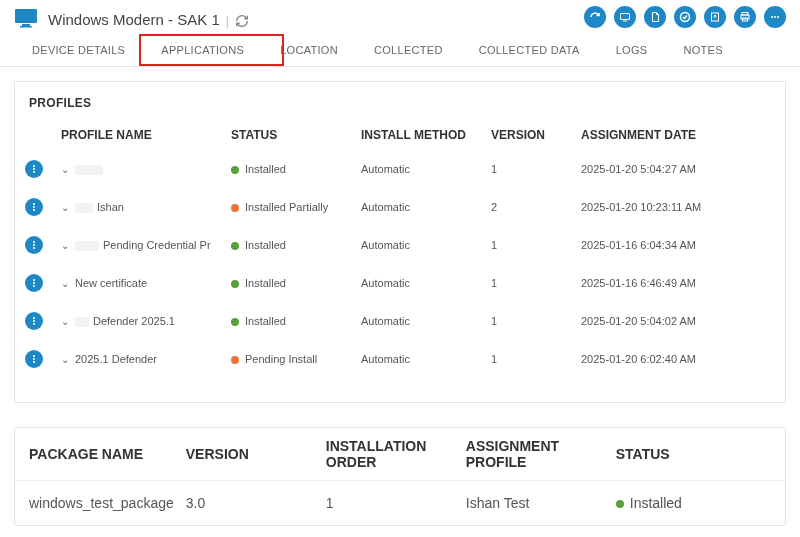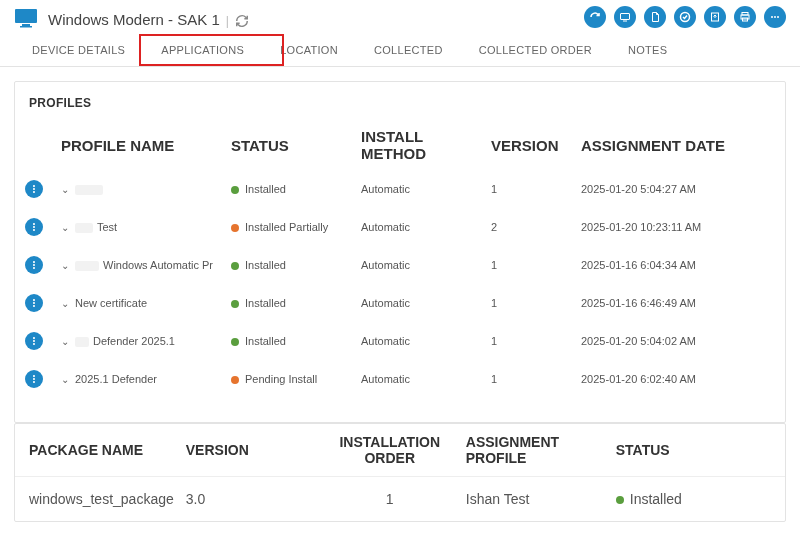--- a/index.html
+++ b/index.html
@@ -80,35 +80,36 @@
   }
   .tab-highlight {
     position: absolute;
     border: 2px solid #d22;
     pointer-events: none;
   }
   .content { padding: 14px; }
   .panel {
     border: 1px solid #e3e3e3;
     border-radius: 2px;
+    margin-bottom: 24px;
   }
   .panel-head {
     padding: 14px 14px 10px 14px;
     font-size: 12px;
     font-weight: 700;
     color: #333;
     letter-spacing: 0.3px;
   }
   .prof-table {
     width: 100%;
     border-collapse: collapse;
   }
   .prof-table th {
     text-align: left;
-    font-size: 15px;
+    font-size: 12px;
     font-weight: 700;
     color: #333;
     padding: 8px 6px;
   }
   .prof-table td {
     font-size: 11px;
     color: #555;
     padding: 10px 6px;
     vertical-align: middle;
   }
@@ -138,21 +139,21 @@
   }
   .pkg-table th {
     text-align:left; font-size:14px; font-weight:700; color:#333;
     padding: 10px 6px; border-bottom:1px solid #eee;
   }
   .pkg-table td {
     font-size:14px; color:#555; padding:14px 6px;
   }
   .pkg-table th:nth-child(1), .pkg-table td:nth-child(1){ padding-left:14px; width:160px;}
   .pkg-table th:nth-child(2), .pkg-table td:nth-child(2){ width:140px;}
-  .pkg-table th:nth-child(3), .pkg-table td:nth-child(3){ width:140px;text-align:center;}
+  .pkg-table th:nth-child(3), .pkg-table td:nth-child(3){ width:140px;}
   .pkg-table th:nth-child(4), .pkg-table td:nth-child(4){ width:150px;}
   ::-webkit-scrollbar { width:10px; }
   ::-webkit-scrollbar-thumb { background:#bdbdbd; border-radius:5px;}
   ::-webkit-scrollbar-track { background:#f0f0f0;}
 </style>
 </head>
 <body>
 
 <div class="scroll-area">
 
@@ -222,21 +223,22 @@
           </svg>
         </span>
     </div>
   </div>
 
   <div class="tabs">
     <div class="tab">DEVICE DETAILS</div>
     <div class="tab">APPLICATIONS</div>
     <div class="tab">LOCATION</div>
     <div class="tab">COLLECTED</div>
-    <div class="tab">COLLECTED ORDER</div>
+    <div class="tab">COLLECTED DATA</div>
+    <div class="tab">LOGS</div>
     <div class="tab">NOTES</div>
     <span class="spacer"></span>
 
     <div class="tab-highlight" id="red-box" style="left: 139.25px; top: 2px; width: 145px; height: 32px;"></div>
   </div>
 
   <div class="content">
 
     <div class="panel">
       <div class="panel-head">PROFILES</div>
@@ -267,35 +269,35 @@
               <td>2025-01-20 5:04:27 AM</td>
             </tr>
             <tr>
               <td><span class="row-action">
                   <svg width="10" height="10" viewBox="0 0 24 24" fill="#fff">
                     <circle cx="12" cy="5" r="2.5"></circle>
                     <circle cx="12" cy="12" r="2.5"></circle>
                     <circle cx="12" cy="19" r="2.5"></circle>
                   </svg>
                 </span></td>
-              <td><span class="chev">⌄</span><span class="redact" style="width:18px;height:10px;margin-right:4px;"></span><span>Test</span></td>
+              <td><span class="chev">⌄</span><span class="redact" style="width:18px;height:10px;margin-right:4px;"></span><span>Ishan</span></td>
               <td><span class="status-dot dot-orange"></span><span>Installed Partially</span></td>
               <td>Automatic</td>
               <td>2</td>
               <td>2025-01-20 10:23:11 AM</td>
             </tr>
             <tr>
               <td><span class="row-action">
                   <svg width="10" height="10" viewBox="0 0 24 24" fill="#fff">
                     <circle cx="12" cy="5" r="2.5"></circle>
                     <circle cx="12" cy="12" r="2.5"></circle>
                     <circle cx="12" cy="19" r="2.5"></circle>
                   </svg>
                 </span></td>
-              <td><span class="chev">⌄</span><span class="redact" style="width:24px;height:10px;margin-right:4px;"></span><span>Windows Automatic Pr</span></td>
+              <td><span class="chev">⌄</span><span class="redact" style="width:24px;height:10px;margin-right:4px;"></span><span>Pending Credential Pr</span></td>
               <td><span class="status-dot dot-green"></span><span>Installed</span></td>
               <td>Automatic</td>
               <td>1</td>
               <td>2025-01-16 6:04:34 AM</td>
             </tr>
             <tr>
               <td><span class="row-action">
                   <svg width="10" height="10" viewBox="0 0 24 24" fill="#fff">
                     <circle cx="12" cy="5" r="2.5"></circle>
                     <circle cx="12" cy="12" r="2.5"></circle>

